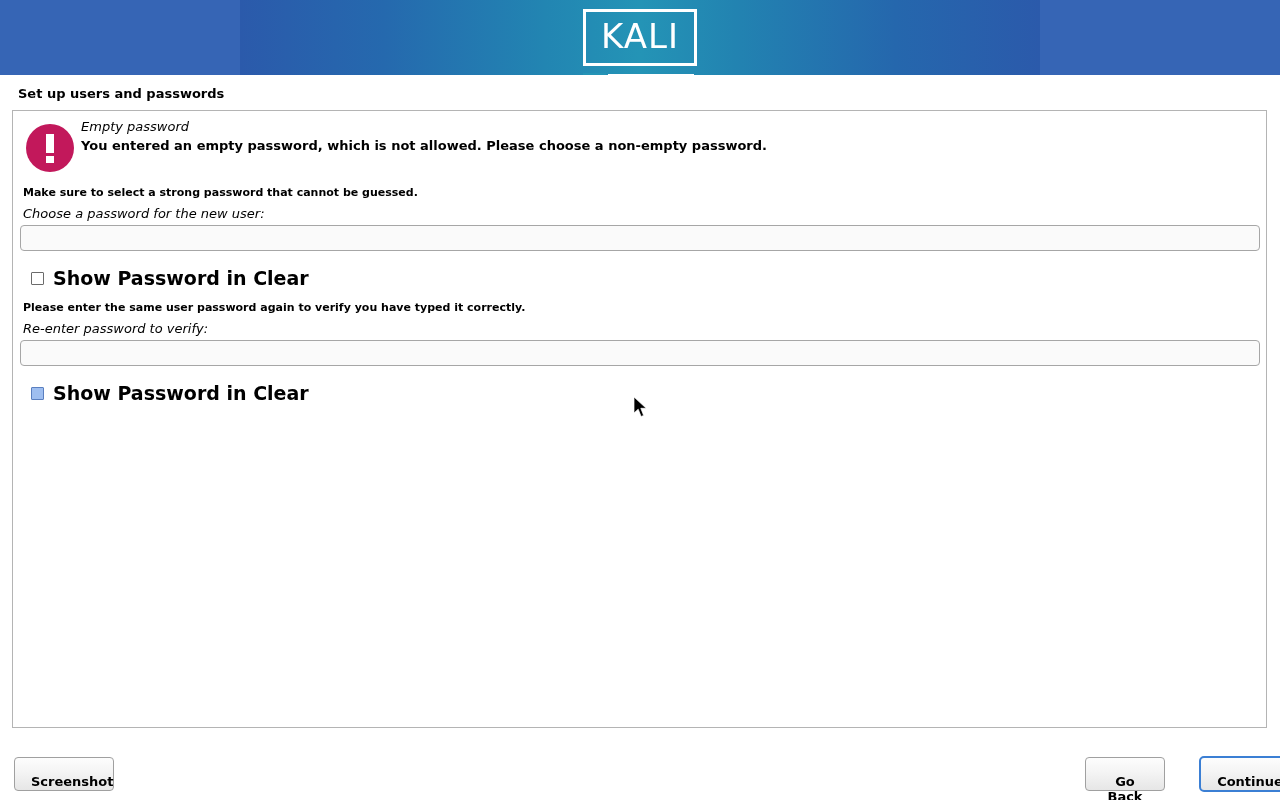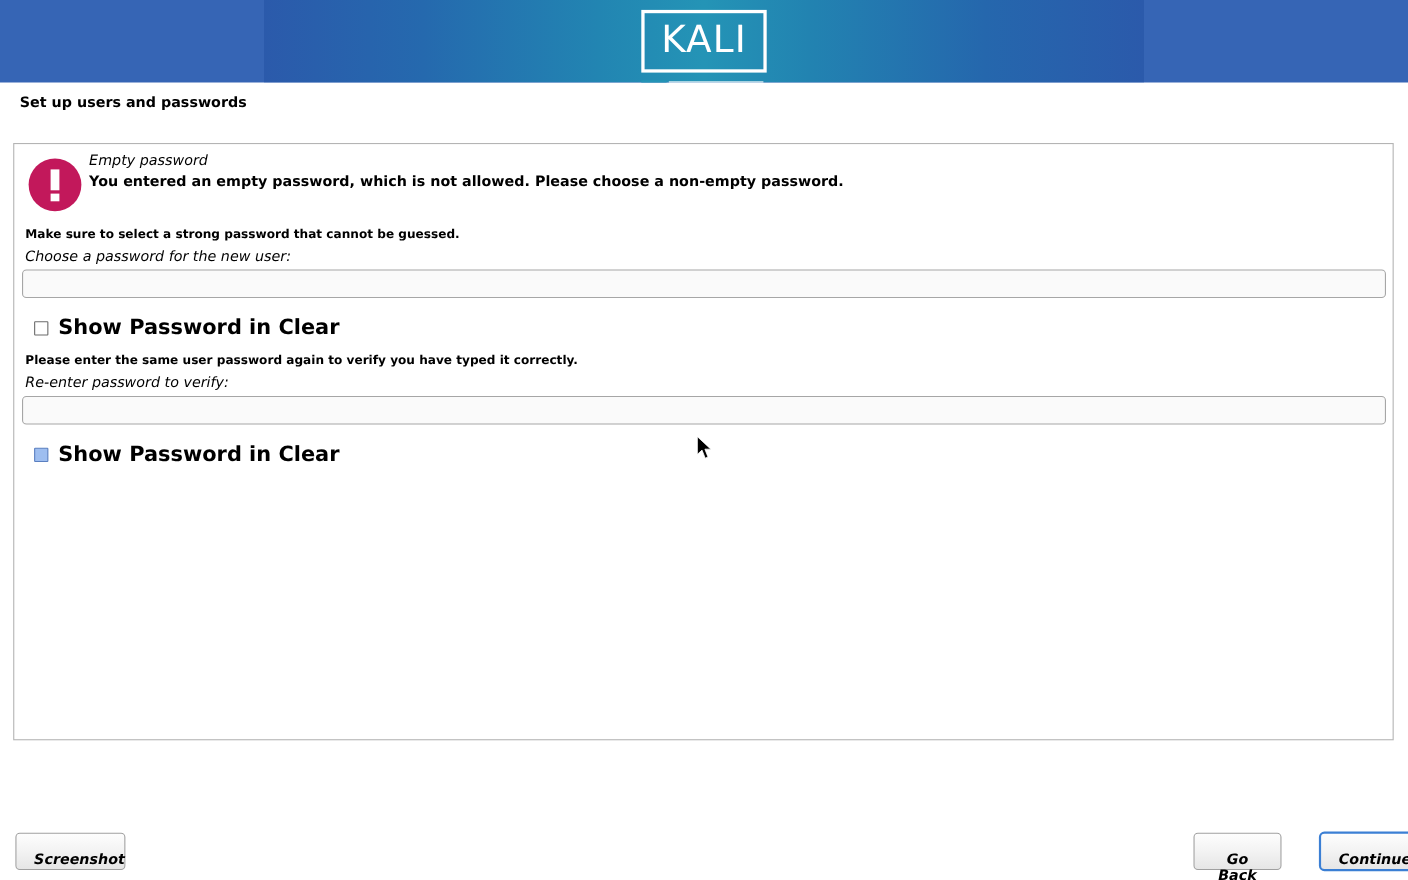--- a/index.html
+++ b/index.html
@@ -79,22 +79,22 @@
     left: 18px; top: 86px;
     font-size: 13px;
     font-weight: bold;
     color: #000;
     letter-spacing: 0px;
   }
 
   
   #panel {
     position: absolute;
-    left: 12px; top: 130px;
-    width: 1255px; height: 543px;
+    left: 12px; top: 110px;
+    width: 1255px; height: 618px;
     background: #ffffff;
     border: 1px solid #b4b4b4;
   }
   #error-icon {
     position: absolute;
     left: 13px; top: 13px;
     width: 48px; height: 48px;
     border-radius: 50%;
     background: #c2185b;
   }
@@ -180,21 +180,20 @@
     height: 30px;
     background: linear-gradient(to bottom, #fdfdfd 0%, #f4f4f4 45%, #e6e6e6 100%);
     border: 1px solid #a0a0a0;
     border-radius: 4px;
     font-family: "DejaVu Sans", "Liberation Sans", sans-serif;
     font-size: 13px;
     font-weight: bold;
     color: #000;
     cursor: default;
     padding: 16px;
-    font-style: italic;
   }
   .btn.focusring {
     border: 2px solid #3b7fd4;
     border-radius: 5px;
   }
 
   
   #cursor {
     position: absolute;
     left: 634px; top: 397px;

